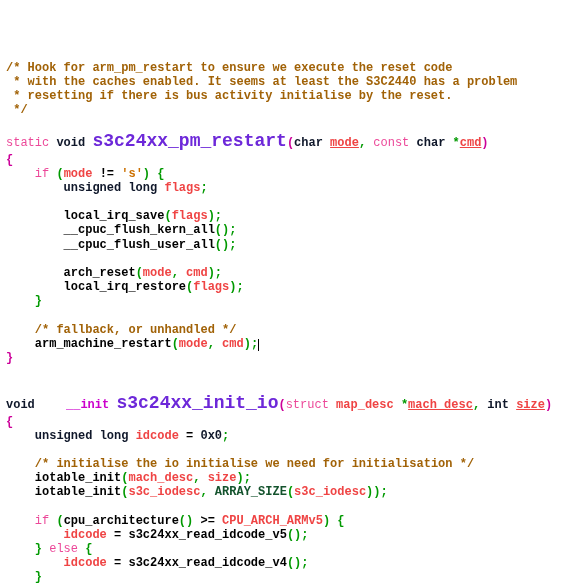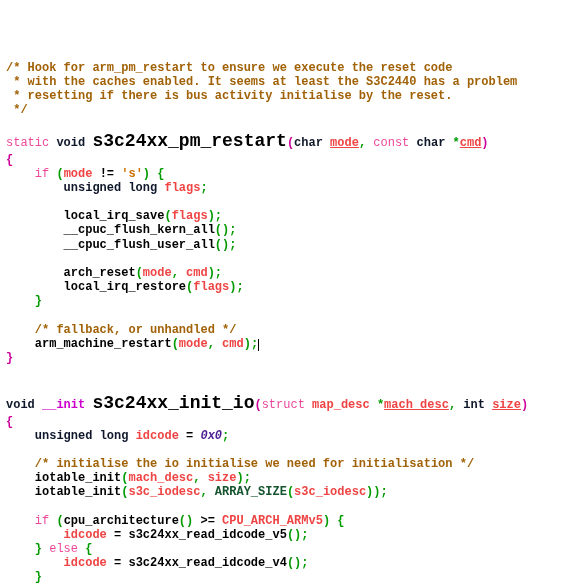--- a/index.html
+++ b/index.html
@@ -11,30 +11,30 @@
     background: #ffffff;
     color: #000000;
     white-space: pre;
     width: 568px;
     box-sizing: border-box;
   }
   .kw { color: #ec4899; font-weight: normal; }
   .cmt { color: #a16207; font-weight: bold; }
   .ty { color: #0f172a; font-weight: bold; }
   .fn { color: #14532d; font-weight: bold; }
-  .big { color: #000000; font-weight: bold; font-size: 18px; margin-top: 24px; }
+  .big { color: #6d28d9; font-weight: bold; font-size: 18px; margin-top: 24px; }
   .pr { color: #cc0099; font-weight: bold; }
   .pn { color: #009900; font-weight: bold; }
   .und { text-decoration: underline; }
   .id { color: #ef4444; font-weight: bold; }
   .call { color: #000000; font-weight: bold; }
   .str { color: #cc7000; font-weight: bold; }
-  .num { color: #4c1d95; font-weight: bold; font-style: italic; }
+  .num { color: #0f172a; font-weight: bold; }
   .op { color: #000000; font-weight: bold; }
-  .mac { color: #cc00cc; font-weight: bold; }
+  .mac { color: #cc00cc; font-weight: bold; margin-left: 24px; }
   .cursor { display:inline-block; width:1px; height:12px; background:#000; vertical-align:text-bottom; }
 </style>
 </head>
 <body>
 
 
 
 <div><span class="cmt">/* Hook for arm_pm_restart to ensure we execute the reset code</span>
 <span class="cmt"> * with the caches enabled. It seems at least the S3C2440 has a problem</span>
 <span class="cmt"> * resetting if there is bus activity initialise by the reset.</span>

